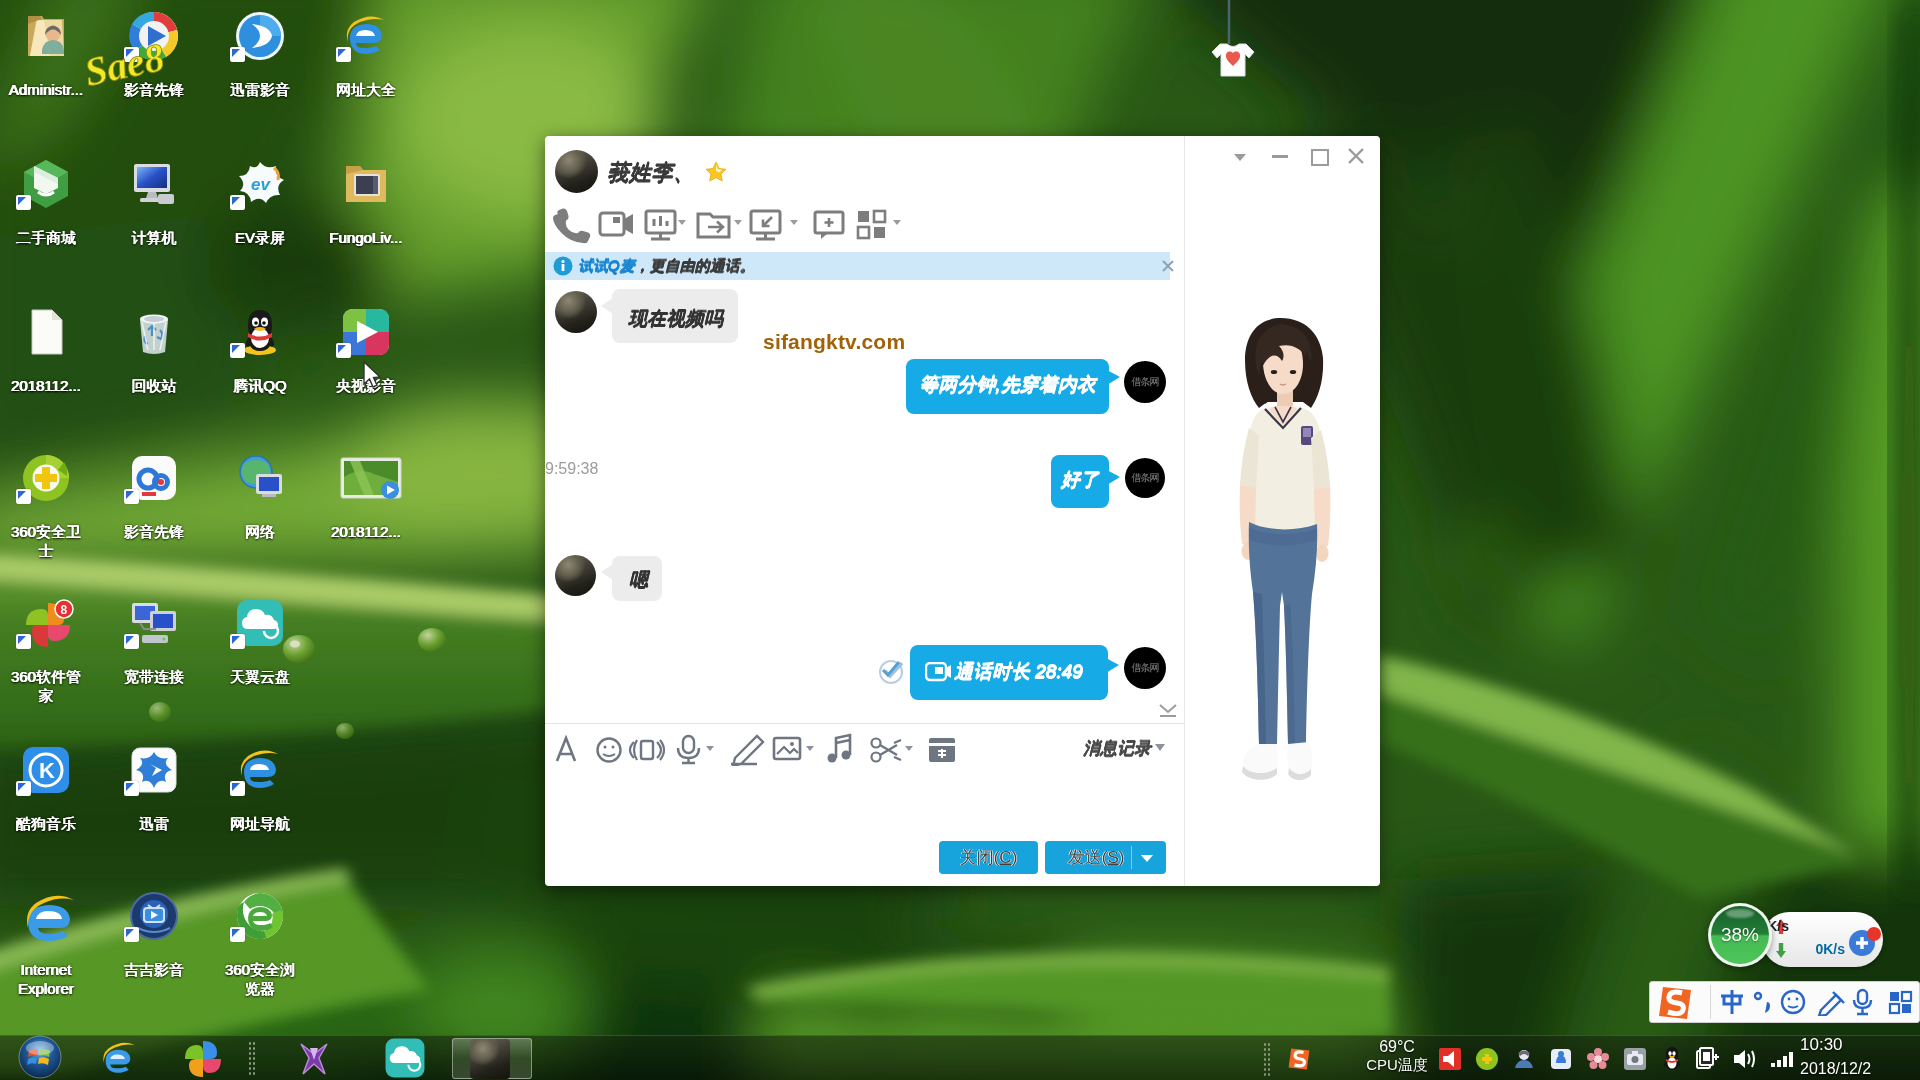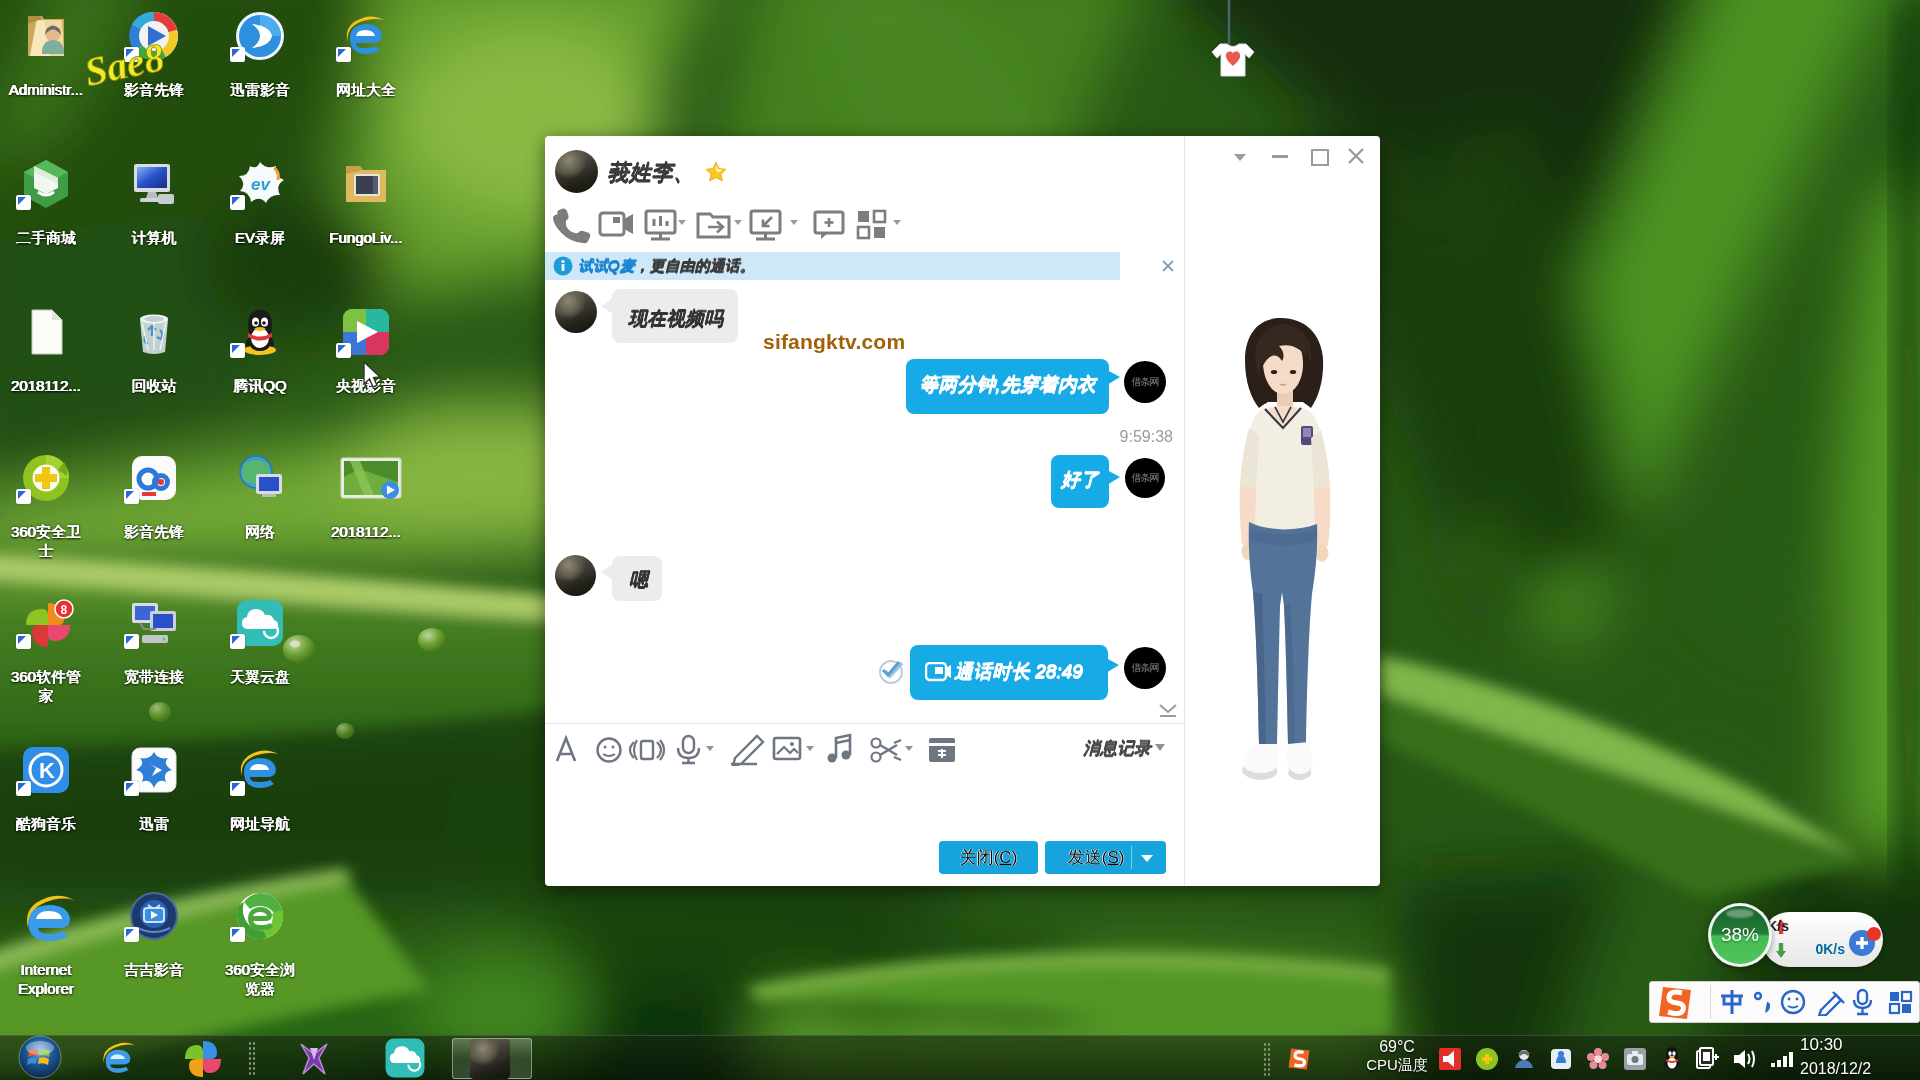--- a/index.html
+++ b/index.html
@@ -7,26 +7,26 @@
 #wall{position:absolute;inset:0;}
 .dic{position:absolute;width:104px;text-align:center;}
 .dic .lbl{position:absolute;top:70px;left:0;right:0;color:#fff;font-size:15px;line-height:19px;text-shadow:0.6px 0 #fff,-0.6px 0 #fff,0 1px 2px #000,0 0 3px #000;}
 .dic svg.ic{position:absolute;left:26px;top:0;}
 .sc{position:absolute;width:15px;height:15px;background:#fff;border-radius:2px;box-shadow:0 0 1px rgba(0,0,0,.6);}
 .sc:after{content:"";position:absolute;left:2px;top:2px;width:0;height:0;border-top:8px solid #2a68d8;border-right:8px solid transparent;}
 
 #qq{position:absolute;left:545px;top:136px;width:834px;height:750px;background:#fff;border-radius:4px;box-shadow:0 4px 18px rgba(0,0,0,.5);}
 #rpanel{position:absolute;left:639px;top:0;width:195px;height:750px;border-left:1px solid #e7e7e7;background:#fff;border-radius:0 4px 4px 0;}
 .ctl{position:absolute;color:#9b9b9b;z-index:5;}
-#notif{position:absolute;left:0;top:116px;width:575px;height:28px;background:#cfe8f9;}
+#notif{position:absolute;left:0;top:116px;width:625px;height:28px;background:#cfe8f9;}
 .bub{position:absolute;border-radius:8px;}
-.time{position:absolute;width:628px;text-align:right;color:#9b9b9b;font-size:16px;left:0;}
+.time{position:absolute;width:628px;text-align:left;color:#9b9b9b;font-size:16px;left:0;margin-top:32px;}
 .avr{position:absolute;width:42px;height:42px;border-radius:50%;background:radial-gradient(circle at 32% 24%,#8e8774 0%,#625e4e 26%,rgba(0,0,0,0) 42%),linear-gradient(160deg,#6e6856 0%,#45423a 35%,#23221a 70%,#14140c 100%);}
 .avb{position:absolute;width:42px;height:42px;border-radius:50%;background:#000000;color:rgba(255,255,255,.5);font-size:10px;letter-spacing:-1px;text-align:center;line-height:42px;overflow:hidden;}
-.btn{position:absolute;height:33px;background:#17a3dc;border-radius:4px;color:#000000;font-size:17px;text-align:center;line-height:33px;text-shadow:0.6px 0 #fff,-0.6px 0 #fff;}
+.btn{position:absolute;height:33px;background:#17a3dc;border-radius:4px;color:#404040;font-size:17px;text-align:center;line-height:33px;text-shadow:0.6px 0 #fff,-0.6px 0 #fff;}
 
 #tb{position:absolute;left:0;top:1035px;width:1920px;height:45px;background:linear-gradient(180deg,rgba(22,38,14,.60),rgba(5,12,4,.66));border-top:1px solid rgba(255,255,255,.20);}
 .tray{position:absolute;color:#fff;}
 </style></head>
 <body>
 <div id="stage">
 
 <svg id="wall" width="1920" height="1080" viewBox="0 0 1920 1080">
 <defs>
 <filter id="b30" x="-40%" y="-40%" width="180%" height="180%">

